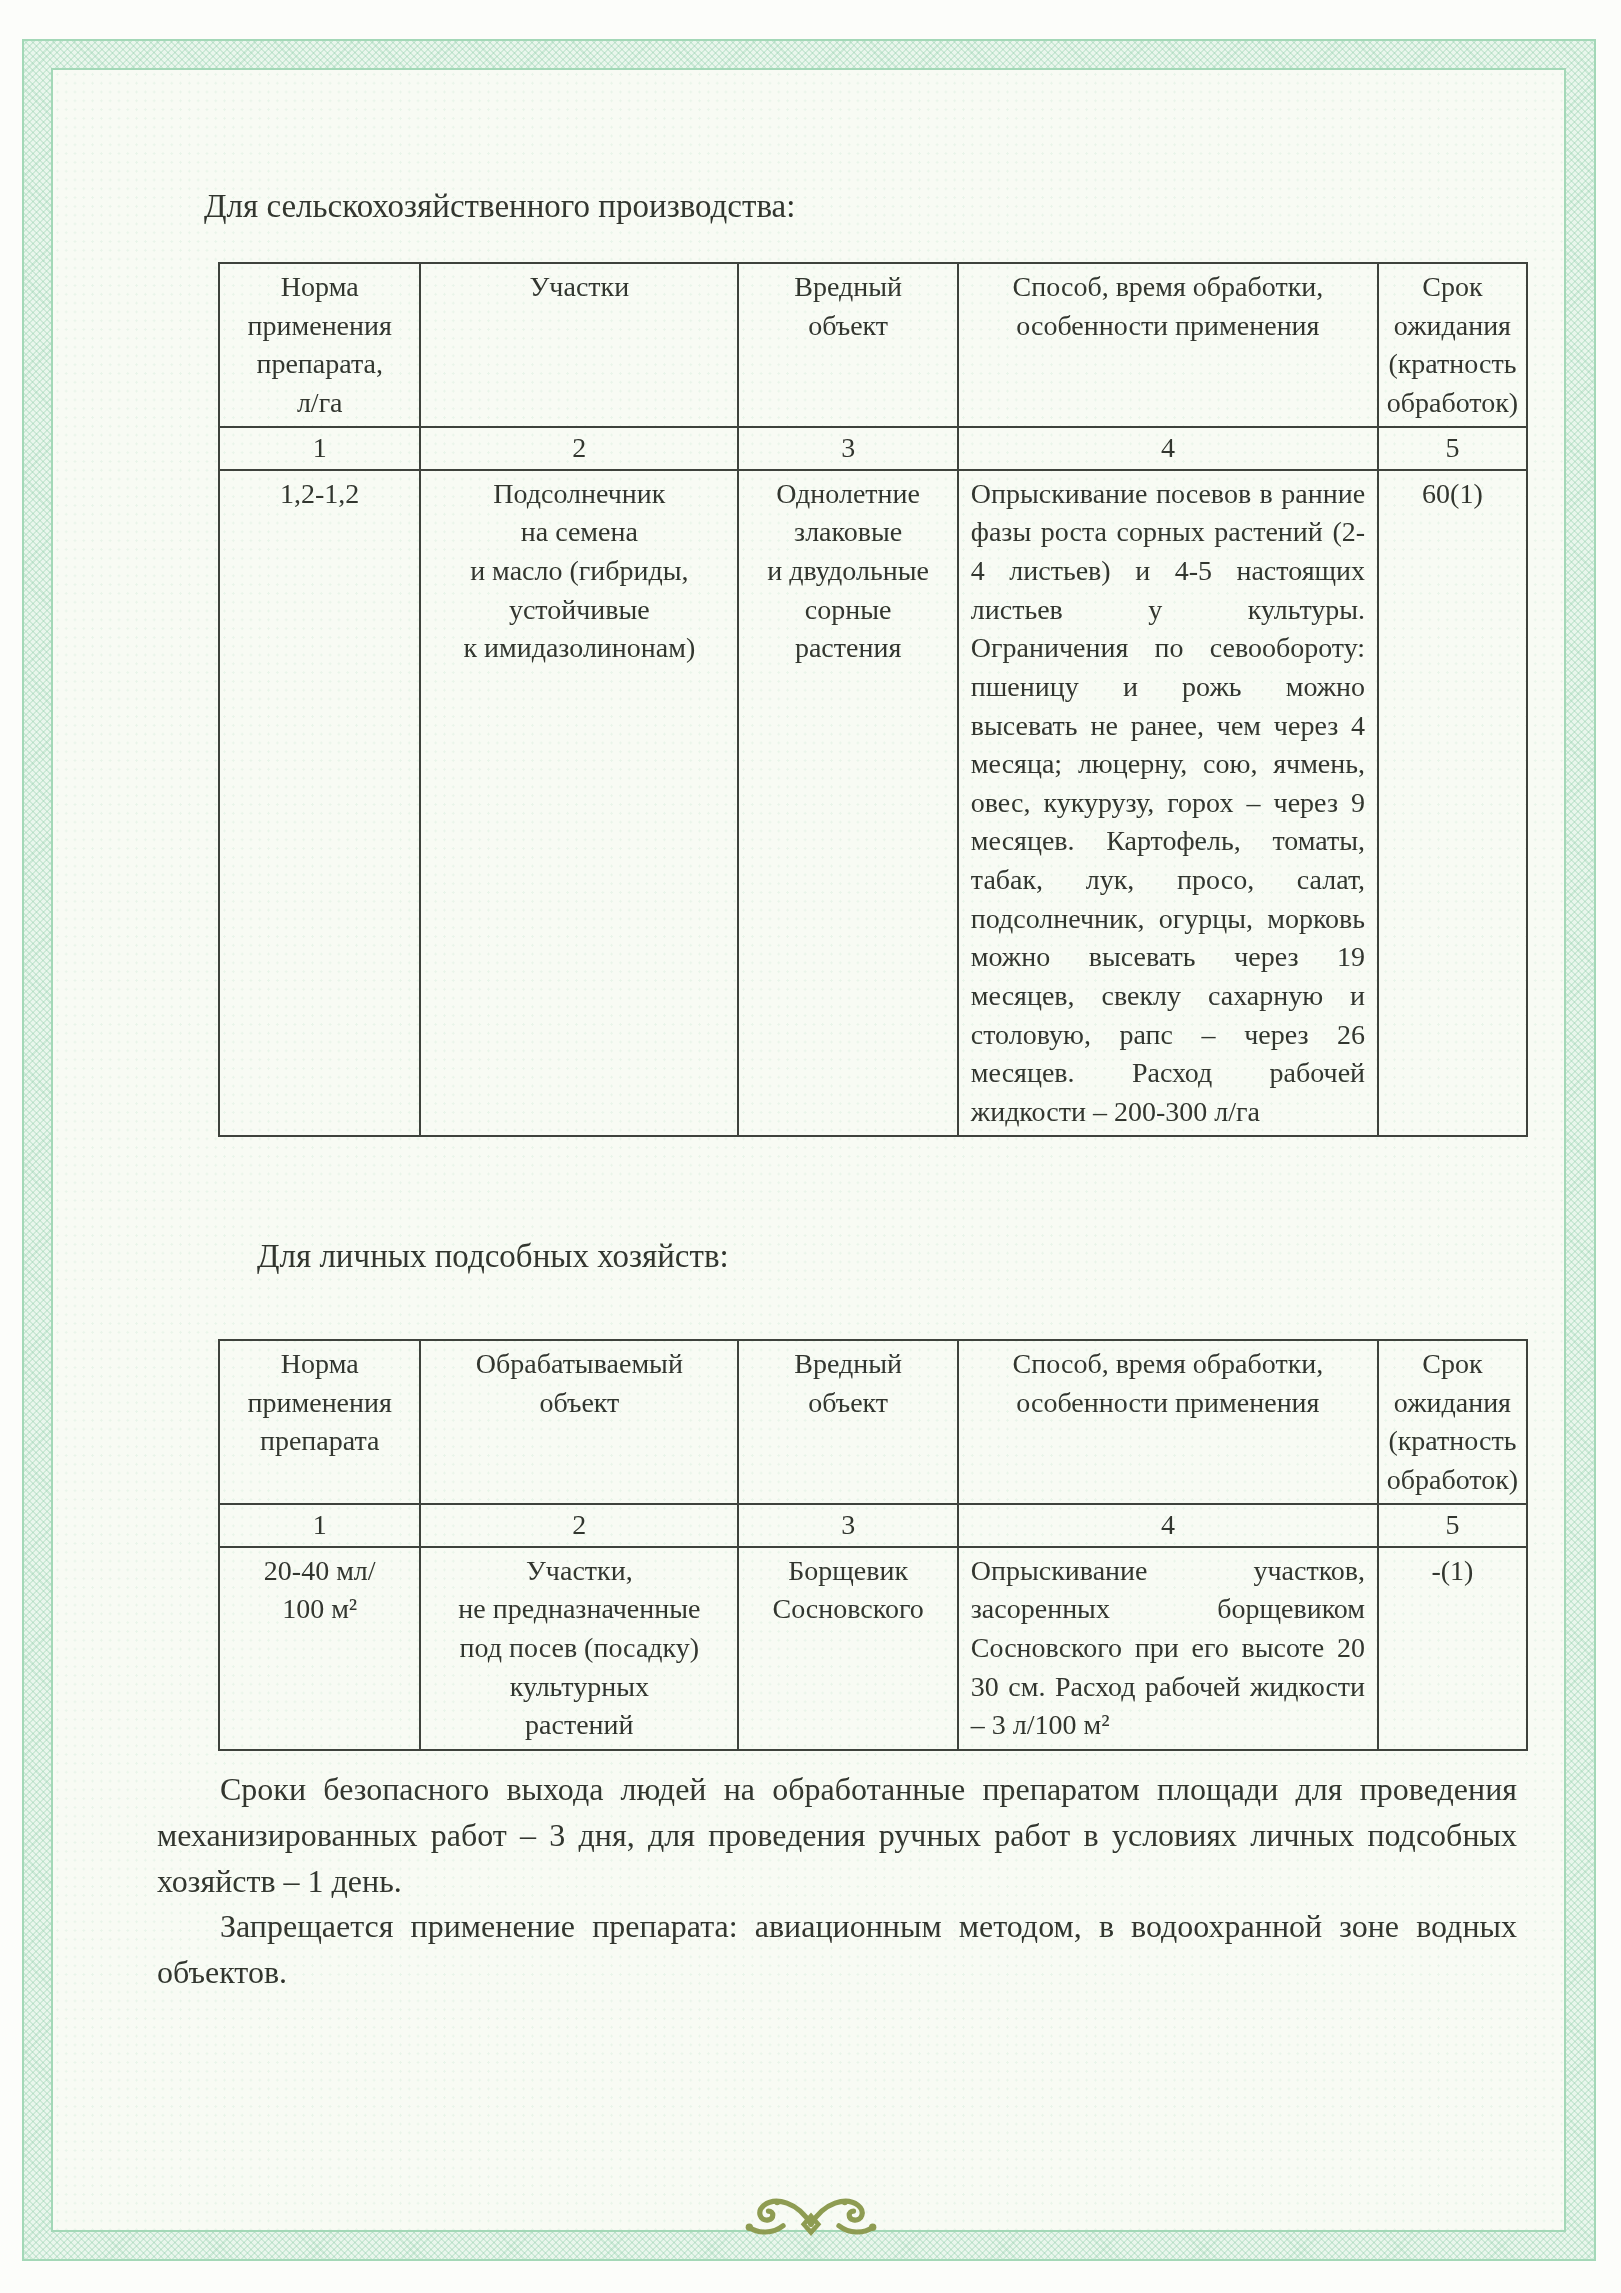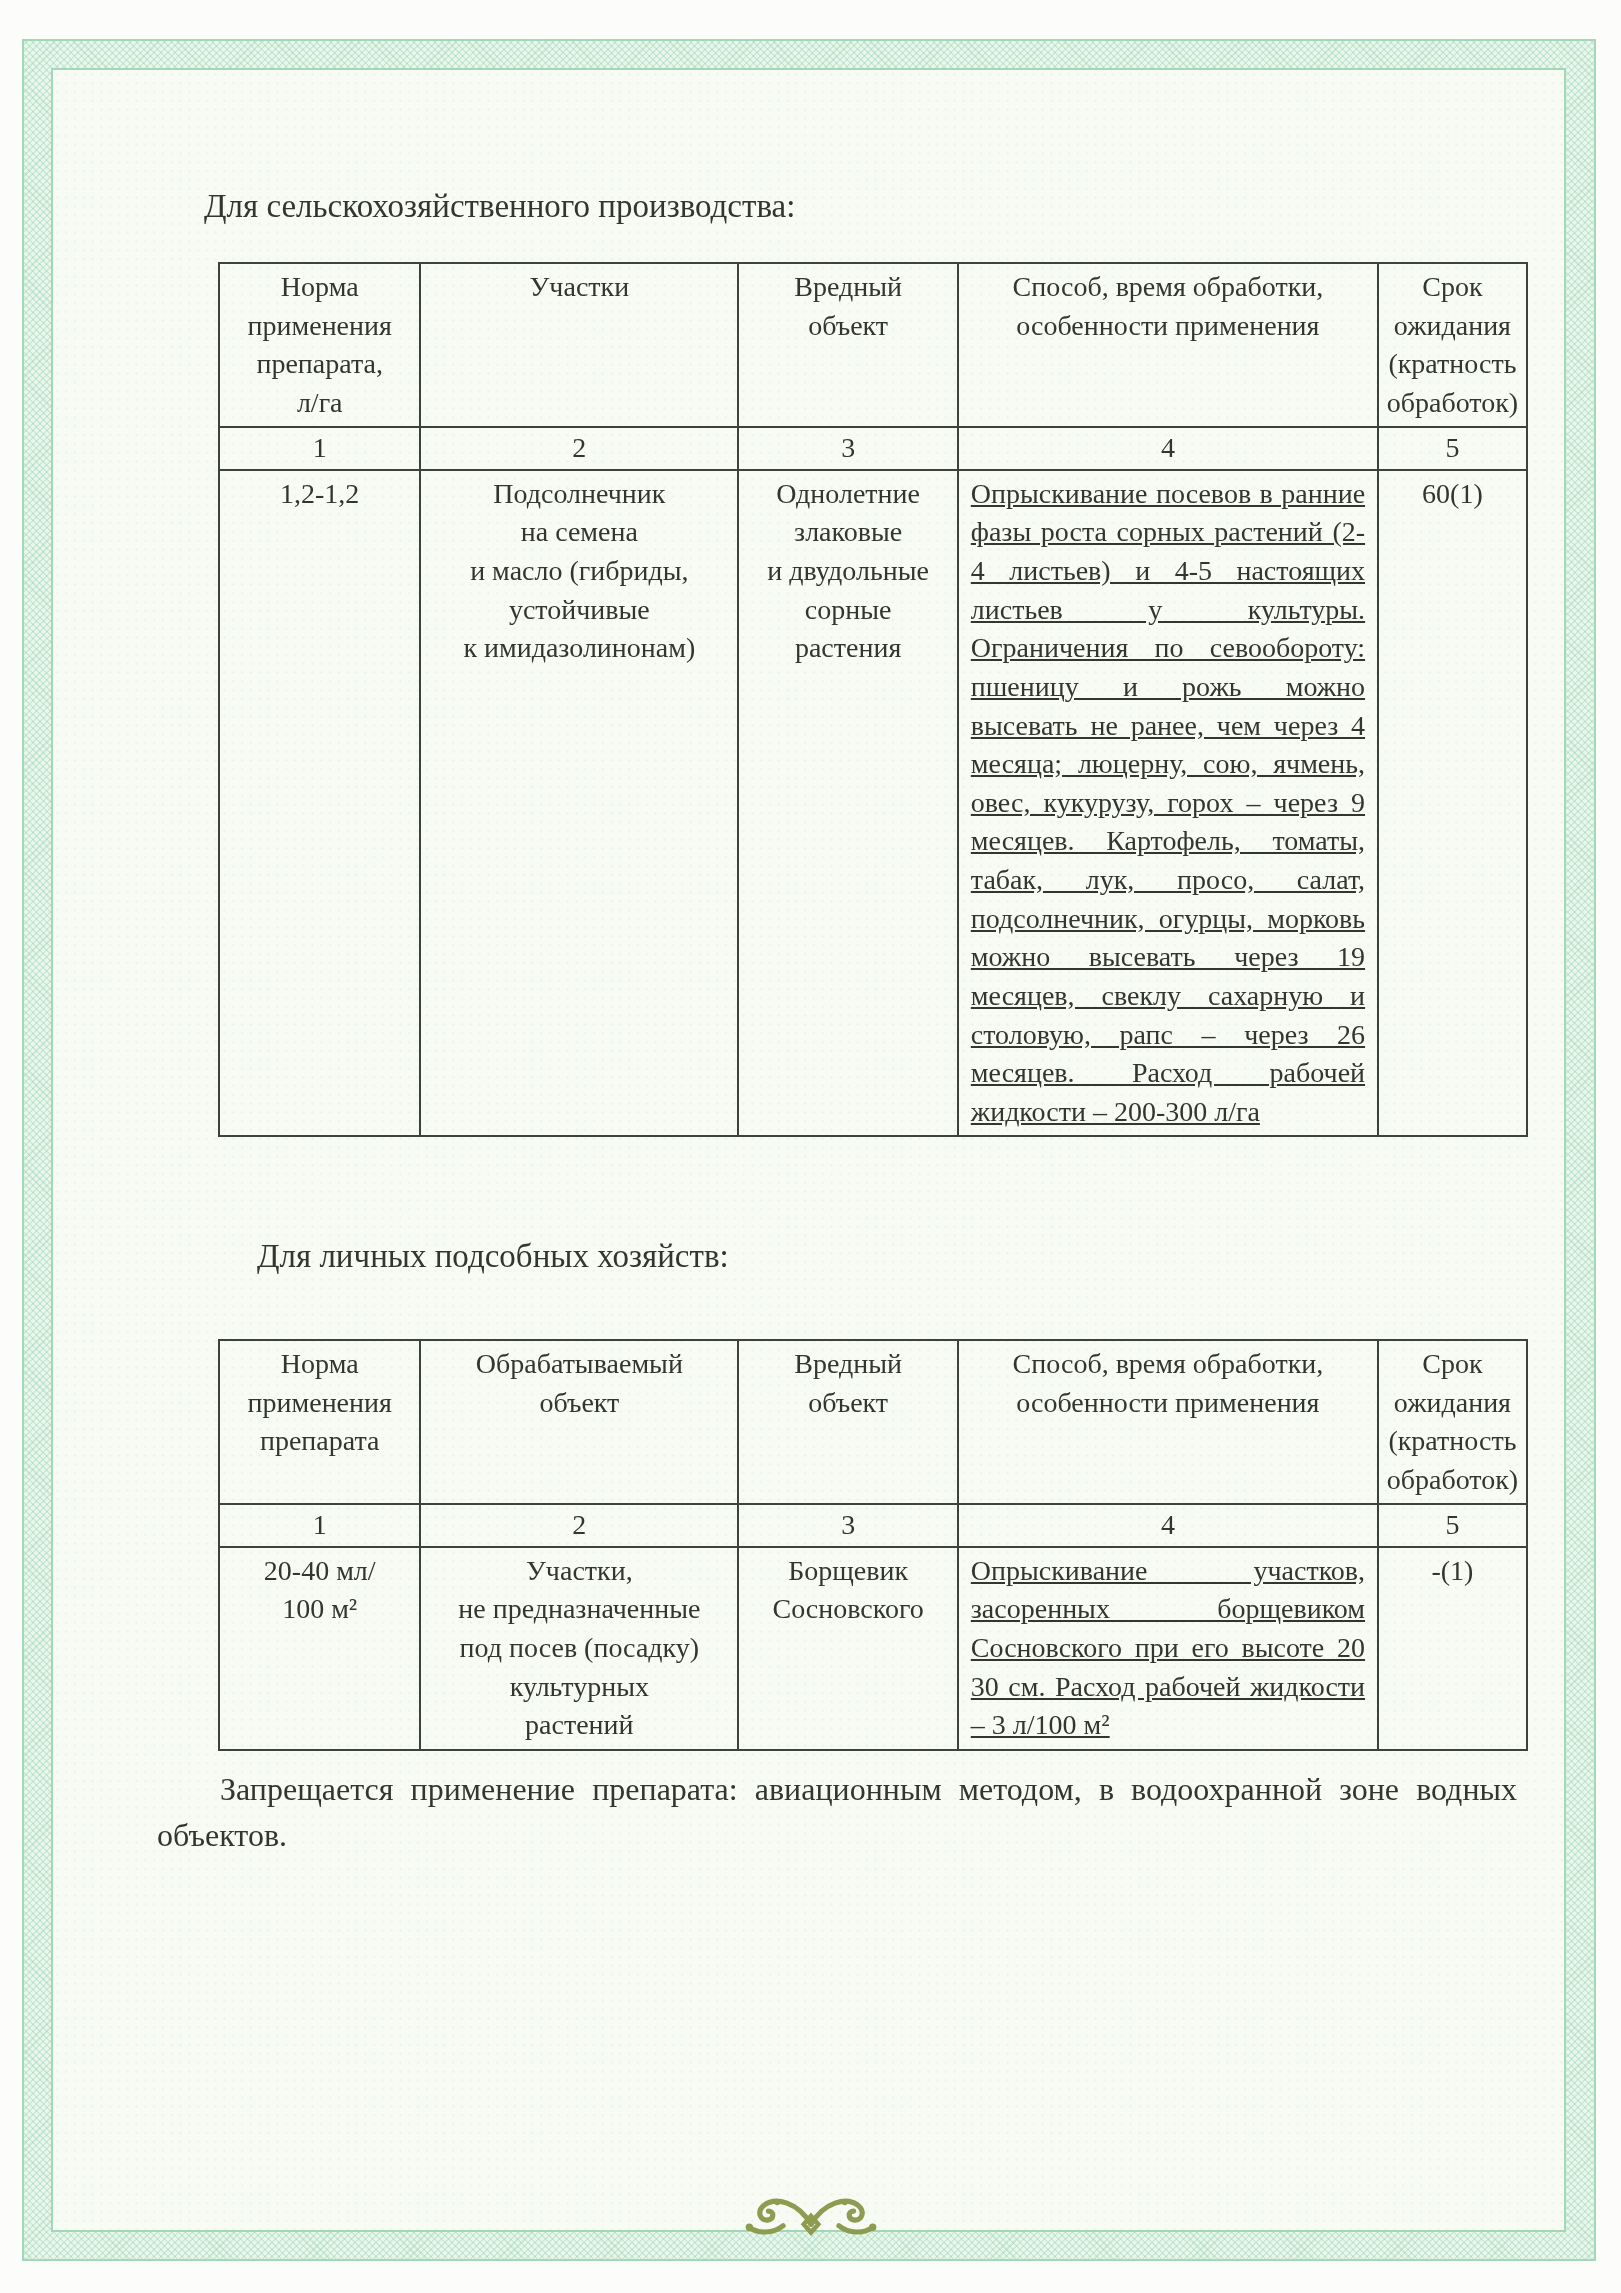--- a/index.html
+++ b/index.html
@@ -41,21 +41,21 @@
   }
   .t1{top:238px;}
   .t2{top:1315px;}
   .doc-table th,.doc-table td{
     border:2px solid #3e423c;
     vertical-align:top;text-align:center;
     padding:3.9px 7.8px;font-weight:normal;
   }
   .pre{white-space:pre-line;}
   .num-row td{padding:1px 3.9px;}
-  td.justify{text-align:justify;padding:3.9px 11.8px;text-decoration:underline;}
+  td.justify{text-align:justify;padding:3.9px 11.8px;}
   .paragraphs{
     position:absolute;left:157px;top:1743px;width:1360px;
     font-size:32px;line-height:1.43;text-align:justify;
   }
   .paragraphs p{margin:0;text-indent:63px;}
   .ornament{
     position:absolute;top:2168px;left:50%;transform:translateX(-50%);
   }
 </style>
 </head>
@@ -163,20 +163,21 @@
 растений</td>
         <td class="pre">Борщевик
 Сосновского</td>
         <td class="justify">Опрыскивание участков, засоренных борщевиком Сосновского при его высоте 20 30 см. Расход рабочей жидкости – 3 л/100 м²</td>
         <td>-(1)</td>
       </tr>
     </tbody>
       </table>
 
     <div class="paragraphs">
+      <p>Сроки безопасного выхода людей на обработанные препаратом площади для проведения механизированных работ – 3 дня, для проведения ручных работ в условиях личных подсобных хозяйств – 1 день.</p>
       <p>Запрещается применение препарата: авиационным методом, в водоохранной зоне водных объектов.</p>
     </div>
 
     <div class="ornament">
       <svg width="165" height="47" viewBox="0 0 220 64" aria-hidden="true">
         <g fill="none" stroke="#8e9c52" stroke-width="7" stroke-linecap="round">
           <path d="M110 44 C 92 14 62 6 46 18 C 36 26 40 40 52 38 C 60 36 60 26 52 26"></path>
           <path d="M110 44 C 128 14 158 6 174 18 C 184 26 180 40 168 38 C 160 36 160 26 168 26"></path>
           <path d="M72 46 C 58 57 38 57 26 48"></path>
           <path d="M148 46 C 162 57 182 57 194 48"></path>

